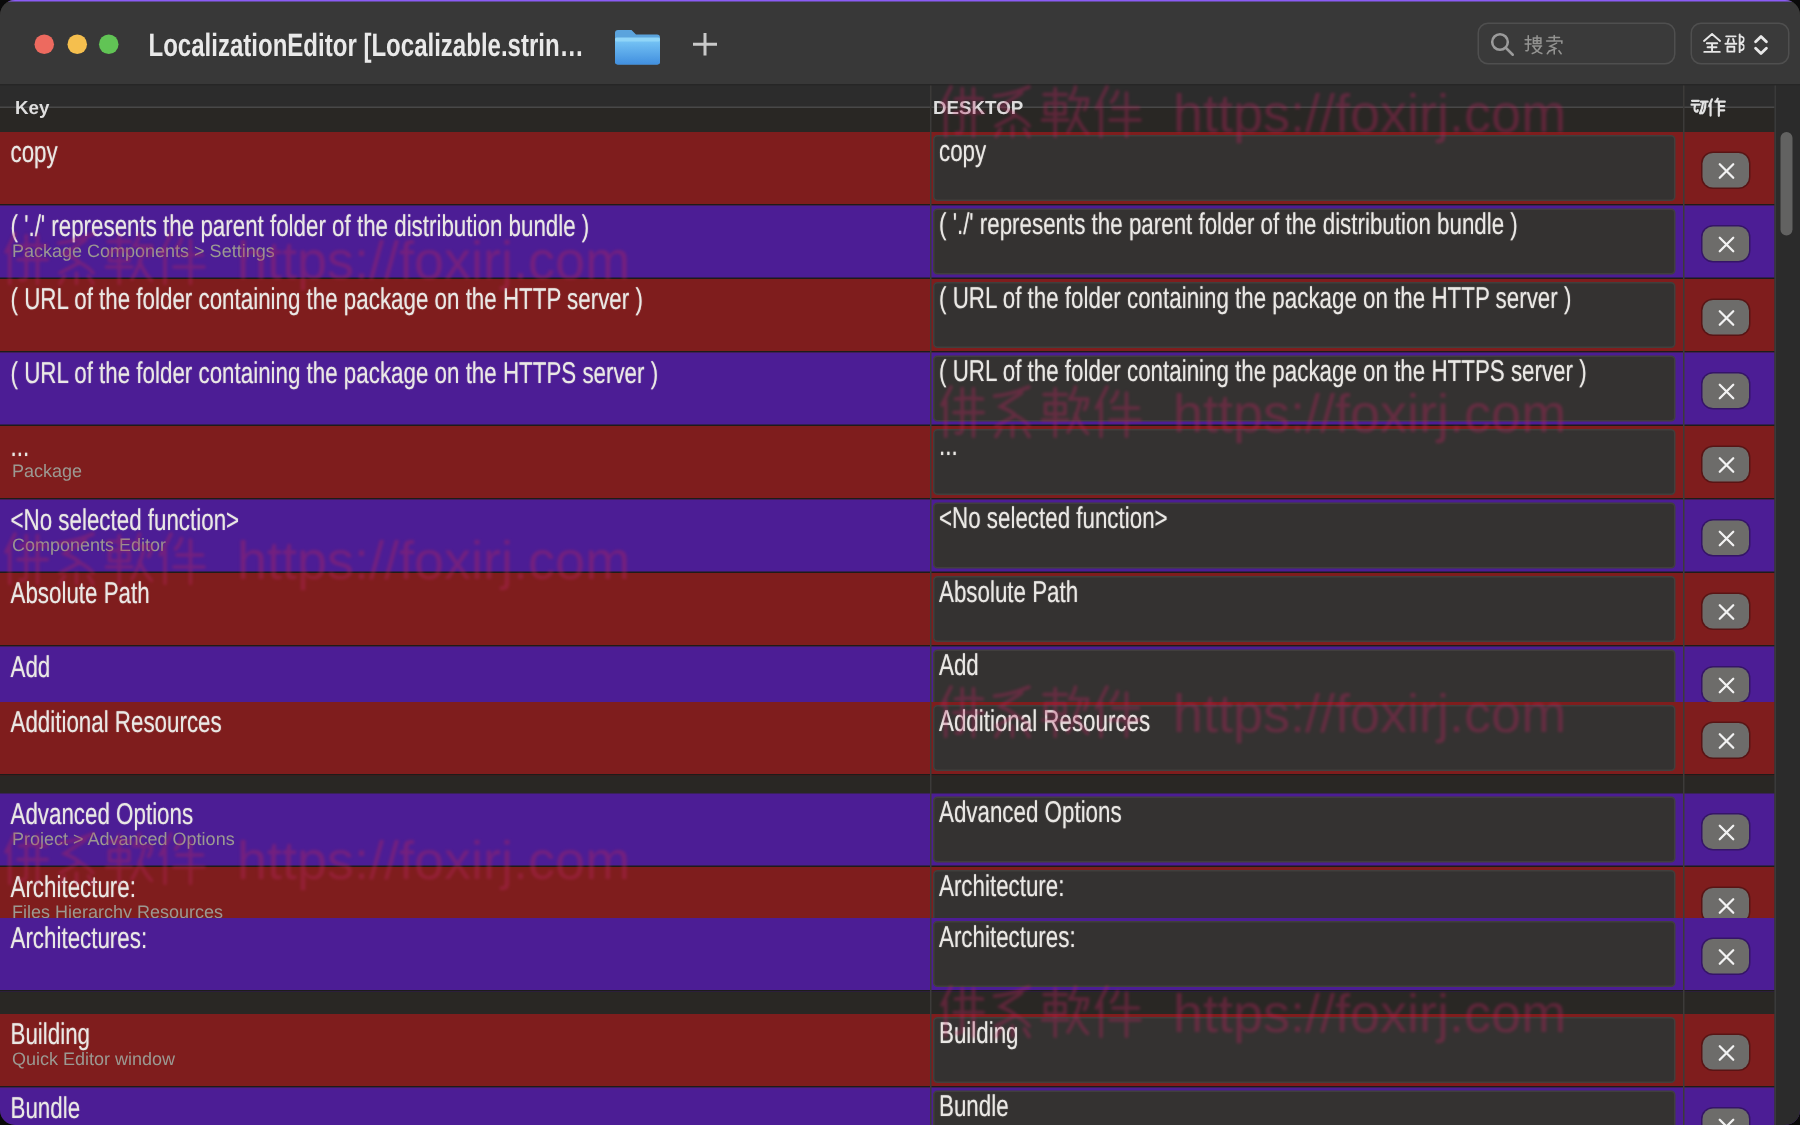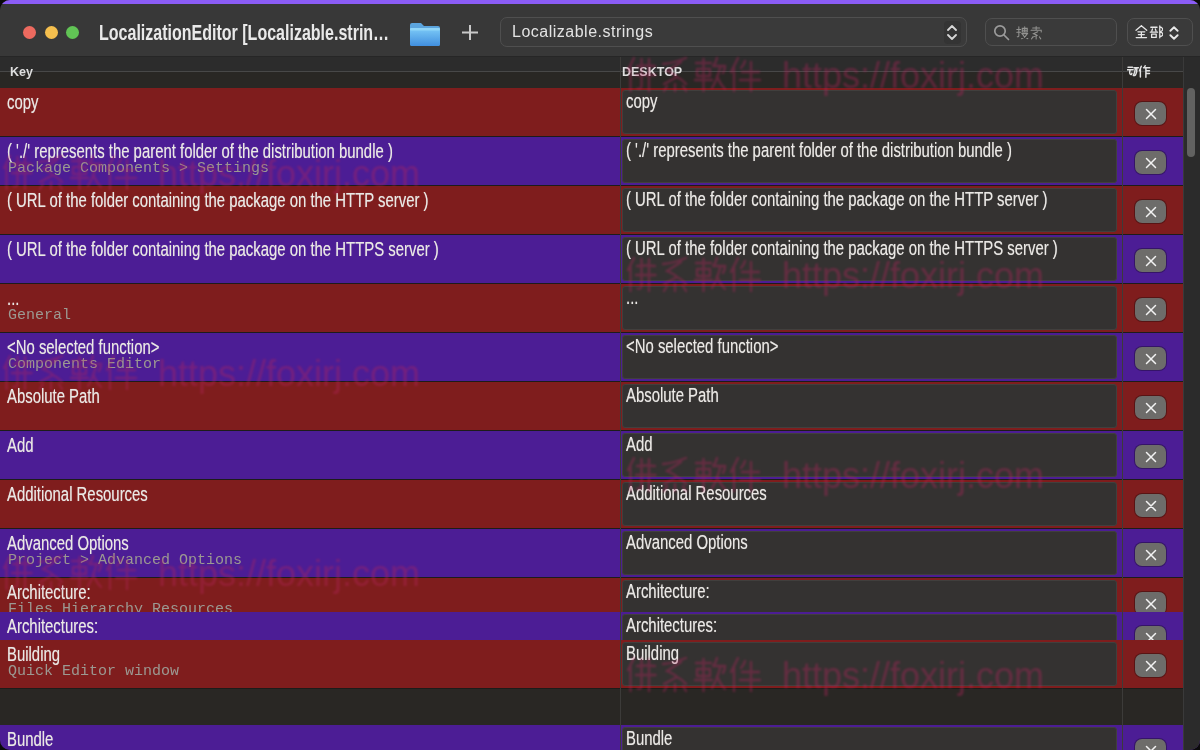--- a/index.html
+++ b/index.html
@@ -1,19 +1,19 @@
 <!DOCTYPE html>
 <html><head><meta charset="utf-8">
 <style>
 html,body{margin:0;padding:0;background:#0a0a0a;width:1200px;height:750px;overflow:hidden;}
 *{box-sizing:border-box;}
 body{font-family:"Liberation Sans",sans-serif;}
 #win{position:relative;width:1200px;height:750px;border-radius:10px;overflow:hidden;background:#292724;}
 
-#tbar{position:absolute;left:0;top:0;width:1200px;height:56px;background:#383838;border-top:4px solid #8b5cf6;padding-left:40px;}
+#tbar{position:absolute;left:0;top:0;width:1200px;height:56px;background:#383838;border-top:1px solid #8b5cf6;padding-left:40px;}
 .tl{position:absolute;top:21.9px;width:13px;height:13px;border-radius:50%;}
 #tl1{left:22.5px;background:#ed6a5f;}
 #tl2{left:44.8px;background:#f5bf4e;}
 #tl3{left:66.2px;background:#61c455;}
 #title{position:absolute;left:99px;top:17px;font-size:21.5px;font-weight:bold;color:#e9e9e9;transform:scaleX(0.745);transform-origin:0 0;white-space:nowrap;}
 #folder{position:absolute;left:409px;top:15px;}
 #plus{position:absolute;left:461px;top:20px;}
 .tfield{position:absolute;top:13px;height:30px;background:#3a3a3a;border:1px solid #4f4f4f;border-radius:7px;color:#e3e3e3;}
 #combo{left:500px;width:467px;font-size:16px;letter-spacing:0.5px;line-height:27px;padding-left:11px;}
 #combo svg{position:absolute;right:9px;top:6.5px;}
@@ -24,21 +24,21 @@
 
 #thead{position:absolute;left:0;top:56px;width:1200px;height:16px;background:#2c2c2c;border-top:1px solid #262626;border-bottom:1px solid #484848;}
 #thead .h{position:absolute;top:8px;font-size:12.5px;font-weight:bold;color:#dedede;}
 .vsep{position:absolute;top:57px;width:1px;height:693px;background:#3c3b39;}
 
 .row{position:absolute;left:0;width:1200px;height:49px;}
 .dark{background:#7f1d1d;}
 .lite{background:#4c1d95;}
 .row .bline{position:absolute;left:0;bottom:0;width:1200px;height:1px;background:#1d1c1a;}
 .kmain{position:absolute;left:7px;top:3px;font-size:20px;color:#eae8e5;transform:scaleX(0.745);transform-origin:0 0;white-space:nowrap;text-shadow:0 0 1px rgba(234,232,229,0.55);}
-.ksub{position:absolute;left:8px;top:23px;font-size:15px;color:#9c9992;white-space:nowrap;font-family:Liberation Mono, monospace;}
+.ksub{position:absolute;left:8px;top:23px;font-size:12px;color:#9c9992;white-space:nowrap;}
 .field{position:absolute;left:622px;top:2px;width:495px;height:44px;background:#343231;border:1px solid #413f3d;border-radius:3px;}
 .ftext{position:absolute;left:3px;top:-1px;font-size:20px;color:#eae8e5;transform:scaleX(0.745);transform-origin:0 0;white-space:nowrap;text-shadow:0 0 1px rgba(234,232,229,0.55);}
 .xbtn{position:absolute;left:1135px;top:14px;width:31px;height:22.5px;background:#6d6c6a;border-radius:7px;box-shadow:0 0 0 1px rgba(0,0,0,0.3);}
 .xbtn svg{position:absolute;left:9.5px;top:5.5px;}
 
 #sctrack{position:absolute;left:1183px;top:57px;width:17px;height:693px;background:#2b2b2b;border-left:1px solid #3a3a3a;}
 #scthumb{position:absolute;left:1187px;top:88px;width:8px;height:69px;border-radius:4px;background:#626261;}
 
 .wm{position:absolute;width:460px;height:50px;opacity:0.39;filter:blur(1px);}
 </style></head>
@@ -56,25 +56,20 @@
             <stop offset="1" stop-color="#418fdf"></stop>
       </linearGradient>
         </defs>
       <path d="M1 6 Q1 4 3 4 L12 4 L15 7 L29 7 Q31 7 31 9 L31 25 Q31 27 29 27 L3 27 Q1 27 1 25 Z" fill="#5ba4dd"></path>
       <path d="M1 10 L31 10 L31 25 Q31 27 29 27 L3 27 Q1 27 1 25 Z" fill="url(#fg)"></path>
       <rect x="1" y="9" width="30" height="2.6" fill="#90d5f8" rx="1"></rect>
     </svg>
     <svg id="plus" width="18" height="17" viewBox="0 0 18 17">
       <path d="M9 1 V16 M1 8.5 H17" stroke="#c9c9c9" stroke-width="2"></path>
     </svg>
-    <div class="tfield" id="combo">Localizable.strings<div class="step"></div>
-      <svg width="10" height="15" viewBox="0 0 10 15">
-          <path d="M1 5 L5 1 L9 5 M1 10 L5 14 L9 10" stroke="#d6d6d6" stroke-width="1.8" fill="none" stroke-linecap="round" stroke-linejoin="round"></path>
-        </svg>
-    </div>
     <div class="tfield" id="search">
       <svg style="position:absolute;left:6.5px;top:4.5px" width="17" height="17" viewBox="0 0 17 17">
           <circle cx="7" cy="7" r="5.2" stroke="#9b9b9b" stroke-width="1.7" fill="none"></circle>
           <path d="M11 11 L15.5 15.5" stroke="#9b9b9b" stroke-width="1.7" stroke-linecap="round"></path>
         </svg>
       <svg style="position:absolute;left:30px;top:7px" width="26" height="13.5" viewBox="0 0 32 17">
         <g stroke="#939391" stroke-width="1.3" fill="none" stroke-linecap="round">
 
           <path d="M3.2 1 V12.2 Q3.2 14 1.2 13.6 M0.6 4.4 H5.6 M0.6 8 H5.6"></path>
           <path d="M7.5 3 H13.8 V7.6 H7.5 Z M10.6 1 V7.6 M7.5 5.3 H13.8"></path>
@@ -158,21 +153,21 @@
         </div>
         <div class="xbtn">
           <svg width="12" height="12" viewBox="0 0 12 12">
             <path d="M1.5 1.5 L10.5 10.5 M10.5 1.5 L1.5 10.5" stroke="#f2f2f2" stroke-width="1.5" stroke-linecap="round"></path>
           </svg>
         </div>
         <div class="bline"></div>
       </div>
       <div class="row dark" style="top:284px">
         <div class="kmain">...</div>
-        <div class="ksub">General</div>
+        <div class="ksub">Package</div>
         <div class="field">
           <div class="ftext">...</div>
         </div>
         <div class="xbtn">
           <svg width="12" height="12" viewBox="0 0 12 12">
             <path d="M1.5 1.5 L10.5 10.5 M10.5 1.5 L1.5 10.5" stroke="#f2f2f2" stroke-width="1.5" stroke-linecap="round"></path>
           </svg>
         </div>
         <div class="bline"></div>
       </div>
@@ -206,21 +201,21 @@
         <div class="field">
           <div class="ftext">Add</div>
         </div>
         <div class="xbtn">
           <svg width="12" height="12" viewBox="0 0 12 12">
             <path d="M1.5 1.5 L10.5 10.5 M10.5 1.5 L1.5 10.5" stroke="#f2f2f2" stroke-width="1.5" stroke-linecap="round"></path>
           </svg>
         </div>
         <div class="bline"></div>
       </div>
-      <div class="row dark" style="top:480px">
+      <div class="row dark" style="top:468px">
         <div class="kmain">Additional Resources</div>
         <div class="field">
           <div class="ftext">Additional Resources</div>
         </div>
         <div class="xbtn">
           <svg width="12" height="12" viewBox="0 0 12 12">
             <path d="M1.5 1.5 L10.5 10.5 M10.5 1.5 L1.5 10.5" stroke="#f2f2f2" stroke-width="1.5" stroke-linecap="round"></path>
           </svg>
         </div>
         <div class="bline"></div>
@@ -256,21 +251,21 @@
         <div class="field">
           <div class="ftext">Architectures:</div>
         </div>
         <div class="xbtn">
           <svg width="12" height="12" viewBox="0 0 12 12">
             <path d="M1.5 1.5 L10.5 10.5 M10.5 1.5 L1.5 10.5" stroke="#f2f2f2" stroke-width="1.5" stroke-linecap="round"></path>
           </svg>
         </div>
         <div class="bline"></div>
       </div>
-      <div class="row dark" style="top:640px">
+      <div class="row dark" style="top:676px">
         <div class="kmain">Building</div>
         <div class="ksub">Quick Editor window</div>
         <div class="field">
           <div class="ftext">Building</div>
         </div>
         <div class="xbtn">
           <svg width="12" height="12" viewBox="0 0 12 12">
             <path d="M1.5 1.5 L10.5 10.5 M10.5 1.5 L1.5 10.5" stroke="#f2f2f2" stroke-width="1.5" stroke-linecap="round"></path>
           </svg>
         </div>

